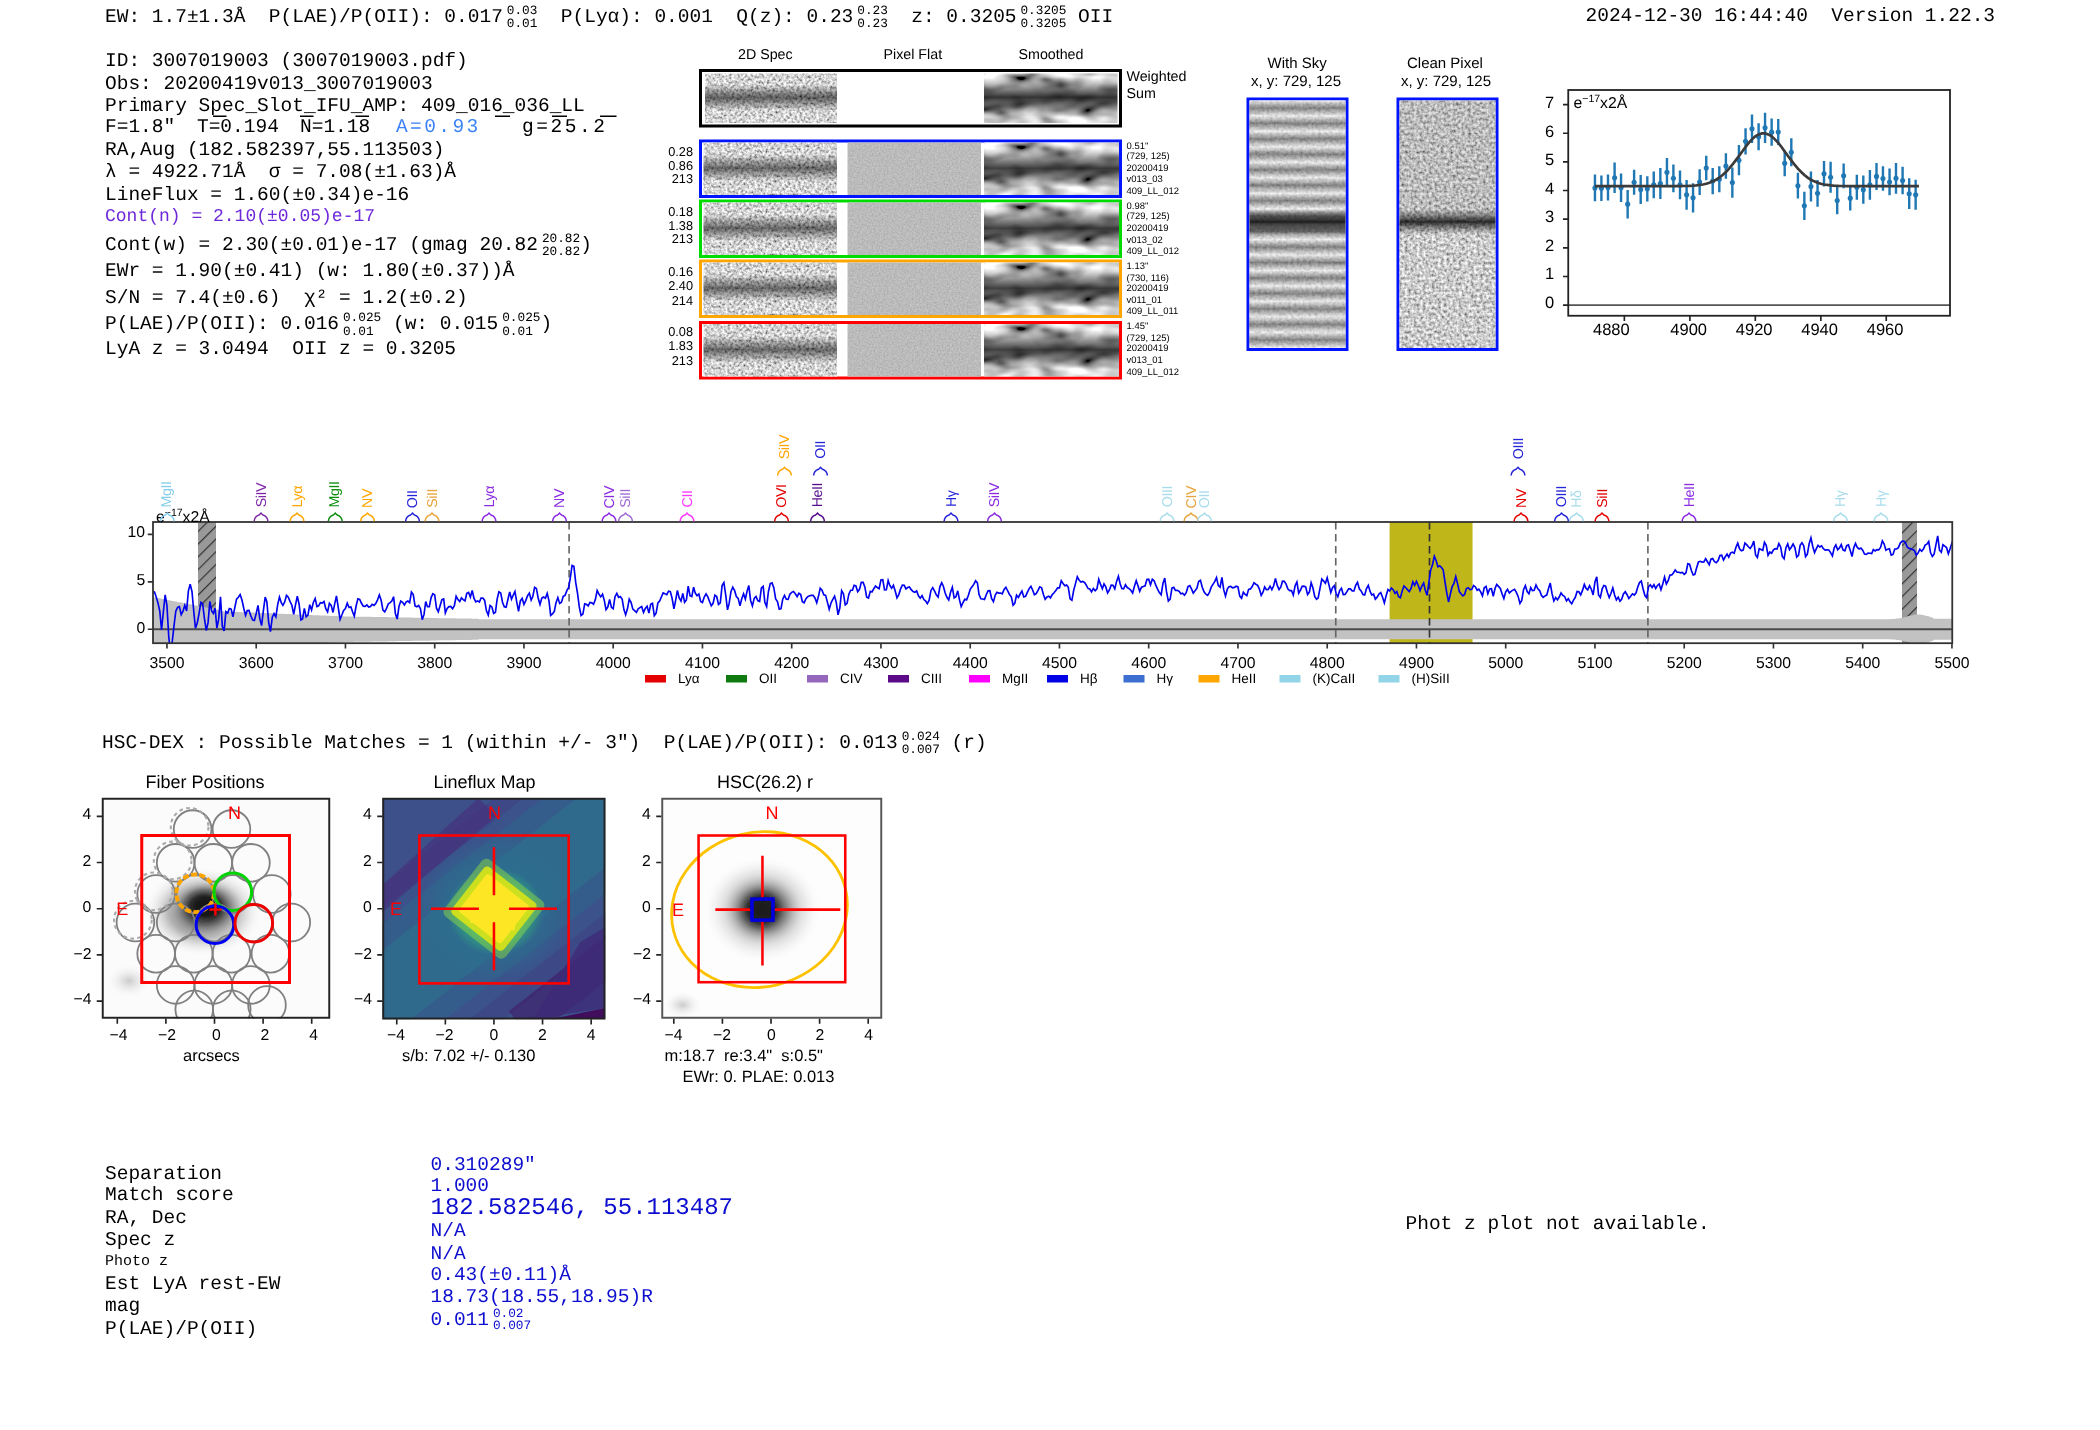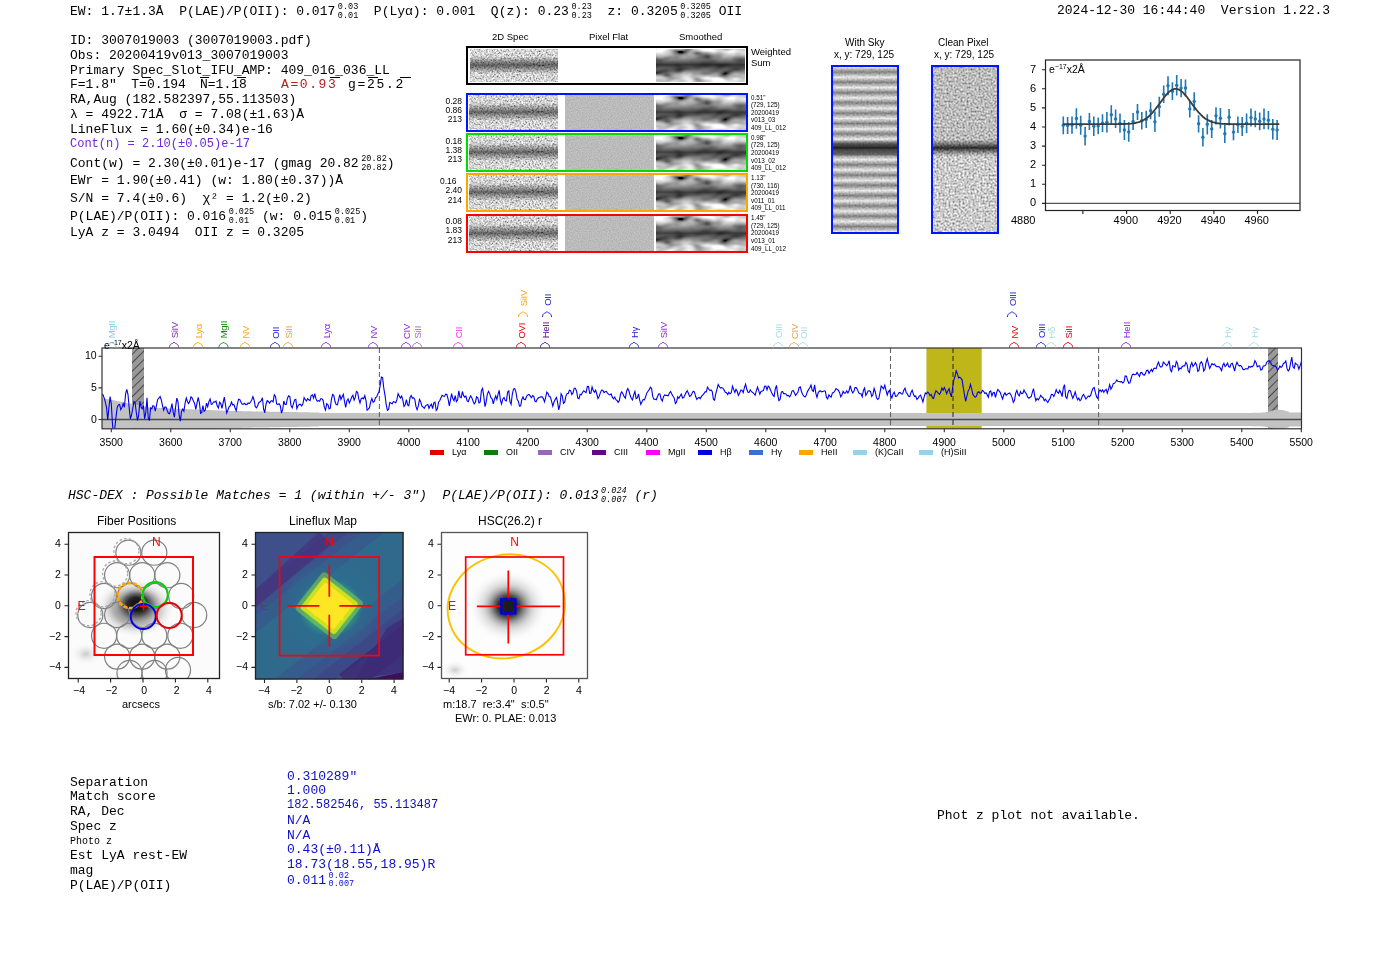--- a/index.html
+++ b/index.html
@@ -20,21 +20,21 @@
 <div class="abs mono" style="left:70px;top:122.0px;font-size:13px;line-height:15px;color:#000;">LineFlux = 1.60(±0.34)e-16</div>
 <div class="abs mono" style="left:70px;top:137.0px;font-size:12px;line-height:15px;color:#6d28d9;">Cont(n) = 2.10(±0.05)e-17</div>
 <div class="abs mono" style="left:70px;top:155.0px;font-size:13px;line-height:15px;color:#000;">Cont(w) = 2.30(±0.01)e-17 (gmag 20.82 <span class="frac"><span>20.82</span><span>20.82</span></span>)</div>
 <div class="abs mono" style="left:70px;top:173.0px;font-size:13px;line-height:15px;color:#000;">EWr = 1.90(±0.41) (w: 1.80(±0.37))Å</div>
 <div class="abs mono" style="left:70px;top:191.0px;font-size:13px;line-height:15px;color:#000;">S/N = 7.4(±0.6)  χ² = 1.2(±0.2)</div>
 <div class="abs mono" style="left:70px;top:208.0px;font-size:13px;line-height:15px;color:#000;">P(LAE)/P(OII): 0.016 <span class="frac"><span>0.025</span><span>0.01</span></span> (w: 0.015 <span class="frac"><span>0.025</span><span>0.01</span></span>)</div>
 <div class="abs mono" style="left:70px;top:225.0px;font-size:13px;line-height:15px;color:#000;">LyA z = 3.0494  OII z = 0.3205</div>
 <div class="abs mono" style="left:70px;top:77.0px;font-size:13px;line-height:15px;color:#000;letter-spacing:0px">F=1.8"</div>
 <div class="abs mono" style="left:131.3px;top:77.0px;font-size:13px;line-height:15px;color:#000;letter-spacing:0px">T=0.194</div>
 <div class="abs mono" style="left:200px;top:77.0px;font-size:13px;line-height:15px;color:#000;letter-spacing:0px">N=1.18</div>
-<div class="abs mono" style="left:281px;top:77.0px;font-size:13px;line-height:15px;color:#b91c1c;letter-spacing:1.6px">A=0.93</div>
+<div class="abs mono" style="left:264px;top:77.0px;font-size:13px;line-height:15px;color:#3b82f6;letter-spacing:1.6px">A=0.93</div>
 <div class="abs mono" style="left:348px;top:77.0px;font-size:13px;line-height:15px;color:#000;letter-spacing:1.7px">g=25.2</div>
 <div class="abs" style="left:142px;top:76.5px;width:9px;height:1.3px;background:#000"></div>
 <div class="abs" style="left:199.5px;top:76.5px;width:9.0px;height:1.3px;background:#000"></div>
 <div class="abs" style="left:236.5px;top:76.5px;width:9.0px;height:1.3px;background:#000"></div>
 <div class="abs" style="left:329.5px;top:76.5px;width:10.5px;height:1.3px;background:#000"></div>
 <div class="abs" style="left:368px;top:76.5px;width:10px;height:1.3px;background:#000"></div>
 <div class="abs" style="left:399.5px;top:76.5px;width:11.5px;height:1.3px;background:#000"></div>
 <svg class="abs" style="left:0;top:0" width="0" height="0">
 <defs>
 <filter id="fine" x="0" y="0" width="100%" height="100%">
@@ -118,21 +118,21 @@
       <rect x="0" y="0" width="89" height="35" filter="url(#fine)"></rect>
     </svg>
 <div class="abs" style="left:469px;top:175.4px;width:89px;height:35px;background:linear-gradient(to bottom,rgba(0,0,0,0) 0%,rgba(0,0,0,0) 23%,rgba(0,0,0,0.29) 37%,rgba(0,0,0,0.52) 49%,rgba(0,0,0,0.29) 60%,rgba(0,0,0,0) 74%,rgba(0,0,0,0) 100%)"></div>
 <svg class="abs" style="left:565px;top:175.4px" width="89" height="35">
       <rect x="0" y="0" width="89" height="35" filter="url(#flatg)"></rect>
     </svg>
 <svg class="abs" style="left:656px;top:175.4px" width="90" height="35">
       <rect x="0" y="0" width="90" height="35" filter="url(#blob)"></rect>
     </svg>
 <div class="abs" style="left:656px;top:175.4px;width:90px;height:35px;background:linear-gradient(to bottom,rgba(0,0,0,0) 0%,rgba(0,0,0,0) 11%,rgba(0,0,0,0.41) 31%,rgba(0,0,0,0.75) 49%,rgba(0,0,0,0.41) 66%,rgba(0,0,0,0) 86%,rgba(0,0,0,0) 100%)"></div>
-<div class="abs sans" style="left:440px;top:175.9px;font-size:8.5px;line-height:10.5px;color:#000;"><span style="display:inline-block;width:22px;text-align:left">0.16</span></div>
+<div class="abs sans" style="left:440px;top:175.9px;font-size:8.5px;line-height:10.5px;color:#000;"><span style="display:inline-block;width:22px;text-align:right">0.16</span></div>
 <div class="abs sans" style="left:440px;top:185.20000000000002px;font-size:8.5px;line-height:10.5px;color:#000;"><span style="display:inline-block;width:22px;text-align:right">2.40</span></div>
 <div class="abs sans" style="left:440px;top:194.5px;font-size:8.5px;line-height:10.5px;color:#000;"><span style="display:inline-block;width:22px;text-align:right">214</span></div>
 <div class="abs sans" style="left:751px;top:173.9px;font-size:6.3px;line-height:8.3px;color:#000;">1.13"</div>
 <div class="abs sans" style="left:751px;top:181.5px;font-size:6.3px;line-height:8.3px;color:#000;">(730, 116)</div>
 <div class="abs sans" style="left:751px;top:189.1px;font-size:6.3px;line-height:8.3px;color:#000;">20200419</div>
 <div class="abs sans" style="left:751px;top:196.7px;font-size:6.3px;line-height:8.3px;color:#000;">v011_01</div>
 <div class="abs sans" style="left:751px;top:204.3px;font-size:6.3px;line-height:8.3px;color:#000;">409_LL_011</div>
 <div class="abs" style="left:466px;top:213.60000000000002px;width:282px;height:39px;border:2px solid #ff0000;background:#fff"></div>
 <svg class="abs" style="left:469px;top:215.60000000000002px" width="89" height="35">
       <rect x="0" y="0" width="89" height="35" filter="url(#fine)"></rect>
@@ -229,21 +229,21 @@
       <path d="M25.5 163.4h-3.5 M25.5 144.3h-3.5 M25.5 125.2h-3.5 M25.5 106.1h-3.5 M25.5 87.0h-3.5 M25.5 67.9h-3.5 M25.5 48.8h-3.5 M25.5 29.7h-3.5 M62.9 170.5v3.5 M106.6 170.5v3.5 M150.2 170.5v3.5 M193.9 170.5v3.5 M237.5 170.5v3.5" stroke="#222" stroke-width="1.1" fill="none"></path>
     </svg>
 <div class="abs sans" style="left:1030px;top:196.4px;font-size:11px;line-height:13px;color:#000;">0</div>
 <div class="abs sans" style="left:1030px;top:177.3px;font-size:11px;line-height:13px;color:#000;">1</div>
 <div class="abs sans" style="left:1030px;top:158.2px;font-size:11px;line-height:13px;color:#000;">2</div>
 <div class="abs sans" style="left:1030px;top:139.1px;font-size:11px;line-height:13px;color:#000;">3</div>
 <div class="abs sans" style="left:1030px;top:120.0px;font-size:11px;line-height:13px;color:#000;">4</div>
 <div class="abs sans" style="left:1030px;top:100.9px;font-size:11px;line-height:13px;color:#000;">5</div>
 <div class="abs sans" style="left:1030px;top:81.8px;font-size:11px;line-height:13px;color:#000;">6</div>
 <div class="abs sans" style="left:1030px;top:62.69999999999999px;font-size:11px;line-height:13px;color:#000;">7</div>
-<div class="abs sans" style="left:1011px;top:214px;font-size:11px;line-height:13px;color:#000;">4880</div>
+<div class="abs sans" style="left:1062px;top:214px;font-size:11px;line-height:13px;color:#000;">4880</div>
 <div class="abs sans" style="left:1113.5500000000002px;top:214px;font-size:11px;line-height:13px;color:#000;">4900</div>
 <div class="abs sans" style="left:1157.2px;top:214px;font-size:11px;line-height:13px;color:#000;">4920</div>
 <div class="abs sans" style="left:1200.8500000000001px;top:214px;font-size:11px;line-height:13px;color:#000;">4940</div>
 <div class="abs sans" style="left:1244.5px;top:214px;font-size:11px;line-height:13px;color:#000;">4960</div>
 <div class="abs sans" style="left:1049px;top:61px;font-size:10.5px;line-height:12.5px;color:#000;">e<span style="font-size:7px;vertical-align:4px">−17</span>x2Å</div>
 <svg class="abs" style="left:80px;top:270px" width="1260" height="200">
       <defs>
         <pattern id="hatch" width="6" height="6" patternUnits="userSpaceOnUse" patternTransform="rotate(45)">
           <rect width="6" height="6" fill="#999"></rect>
           <line x1="0" y1="0" x2="0" y2="6" stroke="#333" stroke-width="1.6"></line>
@@ -365,21 +365,21 @@
 <div class="abs" style="left:698px;top:450px;width:14px;height:5px;background:#0000e6"></div>
 <div class="abs sans" style="left:720px;top:447px;font-size:9px;line-height:11px;color:#000;">Hβ</div>
 <div class="abs" style="left:749px;top:450px;width:14px;height:5px;background:#3c6fd1"></div>
 <div class="abs sans" style="left:771px;top:447px;font-size:9px;line-height:11px;color:#000;">Hγ</div>
 <div class="abs" style="left:799px;top:450px;width:14px;height:5px;background:#ffa500"></div>
 <div class="abs sans" style="left:821px;top:447px;font-size:9px;line-height:11px;color:#000;">HeII</div>
 <div class="abs" style="left:853px;top:450px;width:14px;height:5px;background:#92d4e8"></div>
 <div class="abs sans" style="left:875px;top:447px;font-size:9px;line-height:11px;color:#000;">(K)CaII</div>
 <div class="abs" style="left:919px;top:450px;width:14px;height:5px;background:#92d4e8"></div>
 <div class="abs sans" style="left:941px;top:447px;font-size:9px;line-height:11px;color:#000;">(H)SiII</div>
-<div class="abs mono" style="left:68px;top:487px;font-size:13px;line-height:15px;color:#000;font-style:italic;">HSC-DEX : Possible Matches = 1 (within +/- 3")  P(LAE)/P(OII): 0.013 <span class="frac"><span>0.024</span><span>0.007</span></span> (r)</div>
+<div class="abs mono" style="left:68px;top:487px;font-size:13px;line-height:15px;color:#000;">HSC-DEX : Possible Matches = 1 (within +/- 3")  P(LAE)/P(OII): 0.013 <span class="frac"><span>0.024</span><span>0.007</span></span> (r)</div>
 <div class="abs sans" style="left:97px;top:514px;font-size:12px;line-height:14px;color:#000;">Fiber Positions</div>
 <div class="abs sans" style="left:289px;top:514px;font-size:12px;line-height:14px;color:#000;">Lineflux Map</div>
 <div class="abs sans" style="left:478px;top:514px;font-size:12px;line-height:14px;color:#000;">HSC(26.2) r</div>
 <div class="abs sans" style="left:73.00000000000001px;top:684px;font-size:10.5px;line-height:12.5px;color:#000;">−4</div>
 <div class="abs sans" style="left:105.4px;top:684px;font-size:10.5px;line-height:12.5px;color:#000;">−2</div>
 <div class="abs sans" style="left:141.3px;top:684px;font-size:10.5px;line-height:12.5px;color:#000;">0</div>
 <div class="abs sans" style="left:173.7px;top:684px;font-size:10.5px;line-height:12.5px;color:#000;">2</div>
 <div class="abs sans" style="left:206.10000000000002px;top:684px;font-size:10.5px;line-height:12.5px;color:#000;">4</div>
 <div class="abs sans" style="left:55px;top:537.1999999999999px;font-size:10.5px;line-height:12.5px;color:#000;">4</div>
 <div class="abs sans" style="left:55px;top:567.9999999999999px;font-size:10.5px;line-height:12.5px;color:#000;">2</div>
@@ -538,21 +538,21 @@
         <text x="7" y="78.4" fill="#ff0000" font-family="Liberation Sans" font-size="12">E</text>
       </g>
       <path d="M8.2 147v3.5M40.6 147v3.5M73 147v3.5M105.4 147v3.5M137.8 147v3.5M0 12.2h-3.5M0 43h-3.5M0 73.8h-3.5M0 104.6h-3.5M0 135.4h-3.5" stroke="#222" stroke-width="1.1" fill="none"></path>
       <rect x="0.5" y="0.5" width="146" height="146" fill="none" stroke="#555" stroke-width="1.3"></rect>
     </svg>
 <div class="abs mono" style="left:70px;top:774.5px;font-size:13px;line-height:15px;color:#000;">Separation</div>
 <div class="abs mono" style="left:287px;top:768.5px;font-size:13px;line-height:15px;color:#0d0dcf;">0.310289"</div>
 <div class="abs mono" style="left:70px;top:789.25px;font-size:13px;line-height:15px;color:#000;">Match score</div>
 <div class="abs mono" style="left:287px;top:783.25px;font-size:13px;line-height:15px;color:#0d0dcf;">1.000</div>
 <div class="abs mono" style="left:70px;top:804.0px;font-size:13px;line-height:15px;color:#000;">RA, Dec</div>
-<div class="abs mono" style="left:287px;top:798.0px;font-size:12px;line-height:15px;color:#0d0dcf;">182.582546, 55.113487</div>
+<div class="abs mono" style="left:287px;top:798.0px;font-size:16px;line-height:15px;color:#0d0dcf;">182.582546, 55.113487</div>
 <div class="abs mono" style="left:70px;top:818.75px;font-size:13px;line-height:15px;color:#000;">Spec z</div>
 <div class="abs mono" style="left:287px;top:812.75px;font-size:13px;line-height:15px;color:#0d0dcf;">N/A</div>
 <div class="abs mono" style="left:70px;top:833.5px;font-size:10px;line-height:15px;color:#000;">Photo z</div>
 <div class="abs mono" style="left:287px;top:827.5px;font-size:13px;line-height:15px;color:#0d0dcf;">N/A</div>
 <div class="abs mono" style="left:70px;top:848.25px;font-size:13px;line-height:15px;color:#000;">Est LyA rest-EW</div>
 <div class="abs mono" style="left:287px;top:842.25px;font-size:13px;line-height:15px;color:#0d0dcf;">0.43(±0.11)Å</div>
 <div class="abs mono" style="left:70px;top:863.0px;font-size:13px;line-height:15px;color:#000;">mag</div>
 <div class="abs mono" style="left:287px;top:857.0px;font-size:13px;line-height:15px;color:#0d0dcf;">18.73(18.55,18.95)R</div>
 <div class="abs mono" style="left:70px;top:877.75px;font-size:13px;line-height:15px;color:#000;">P(LAE)/P(OII)</div>
 <div class="abs mono" style="left:287px;top:871.75px;font-size:13px;line-height:15px;color:#0d0dcf;">0.011 <span class="frac"><span>0.02</span><span>0.007</span></span></div>

